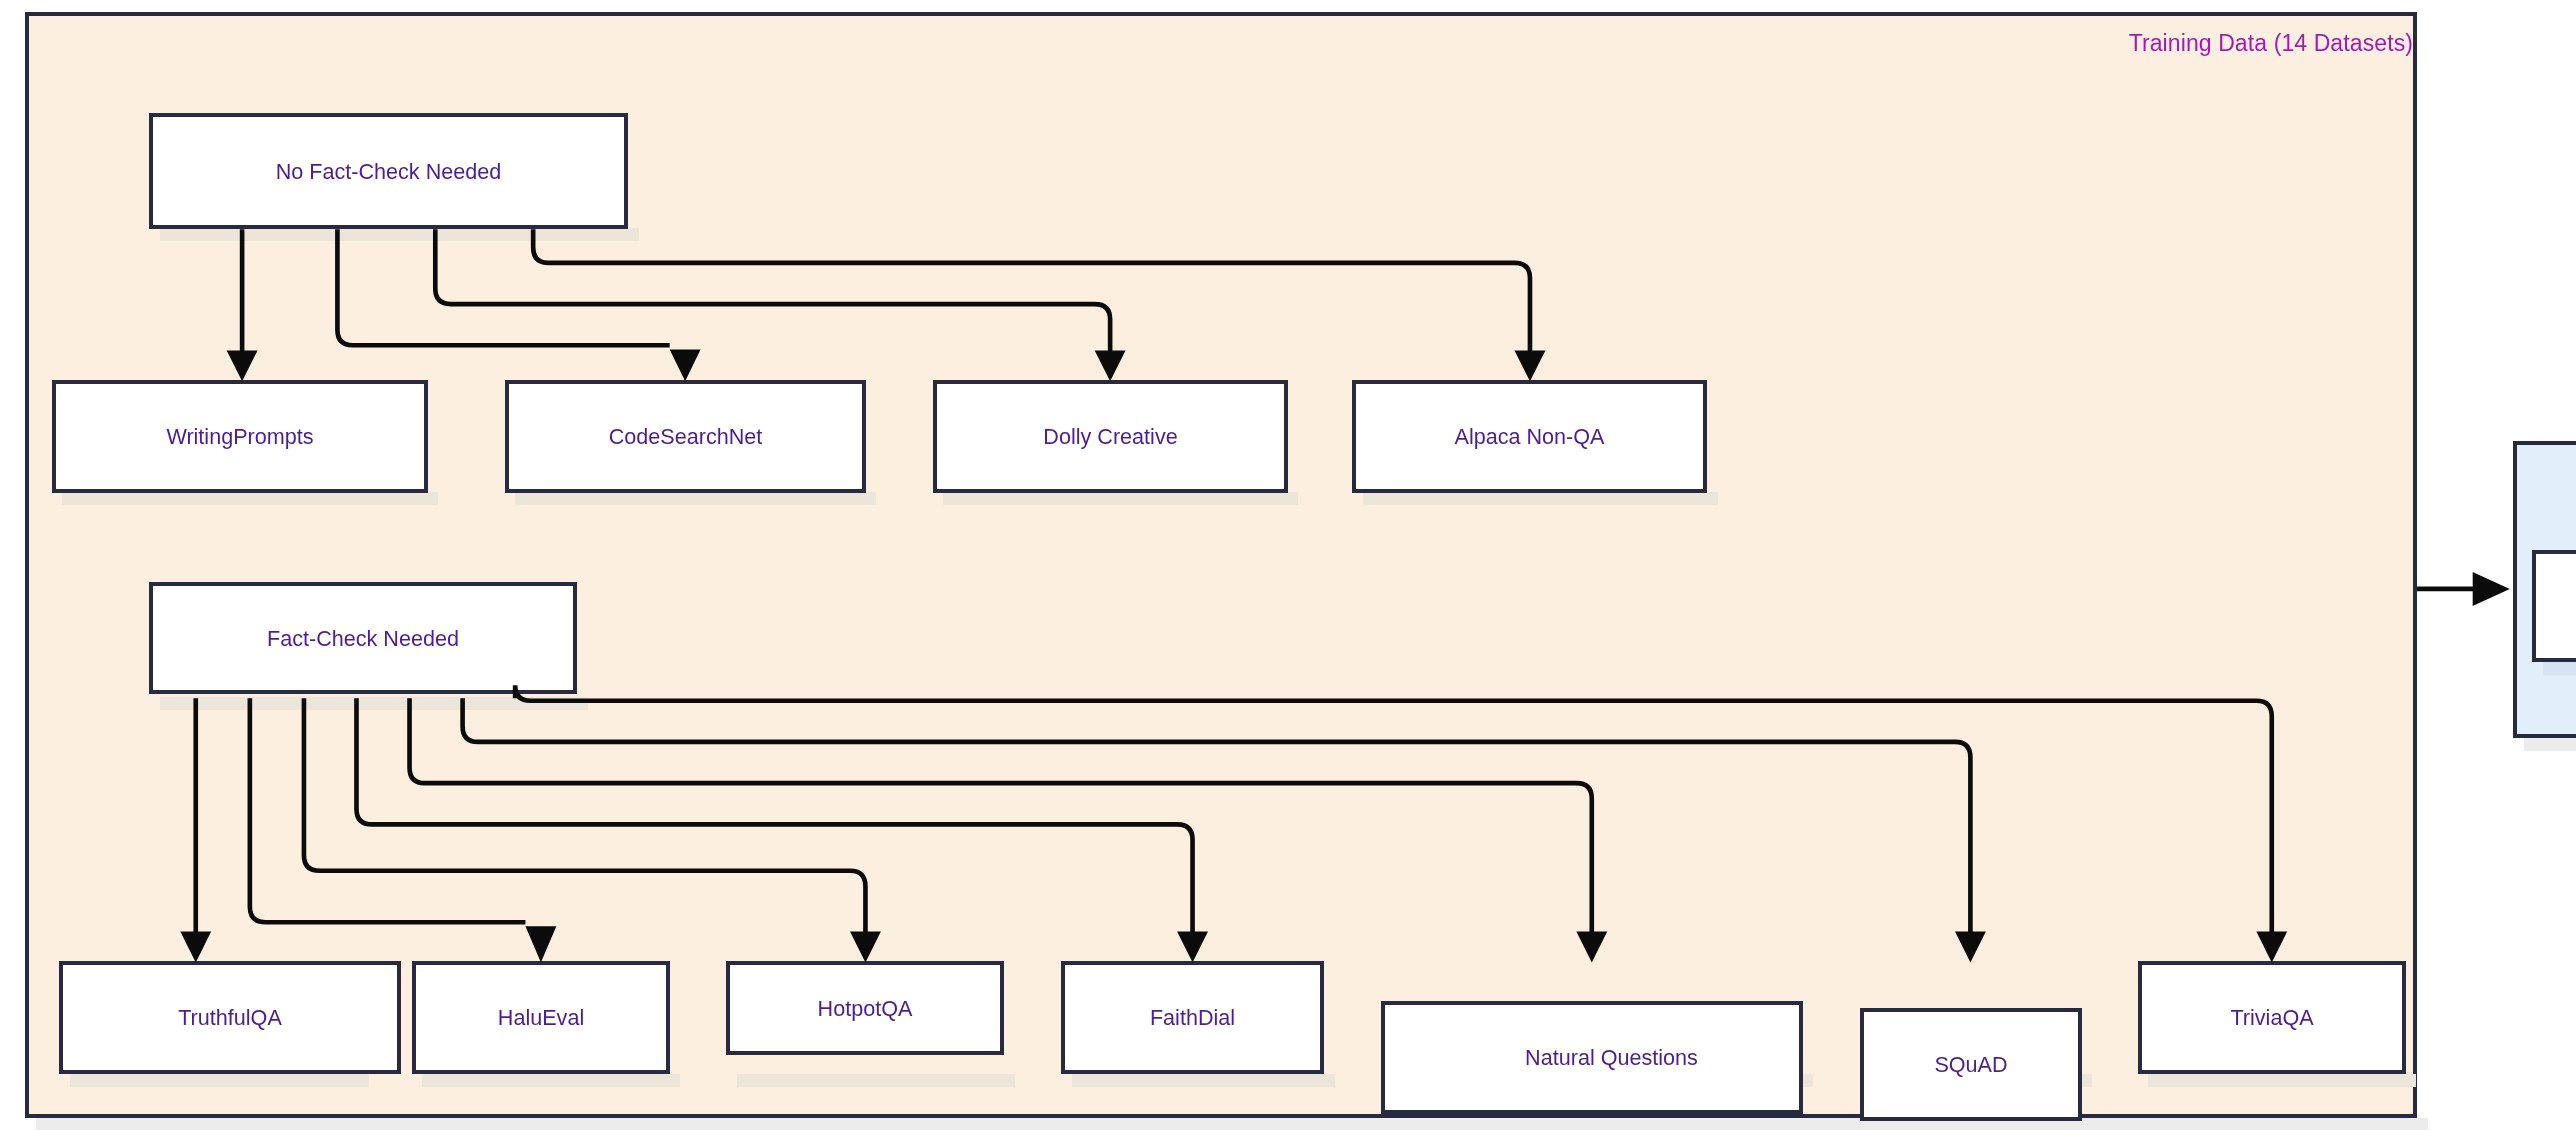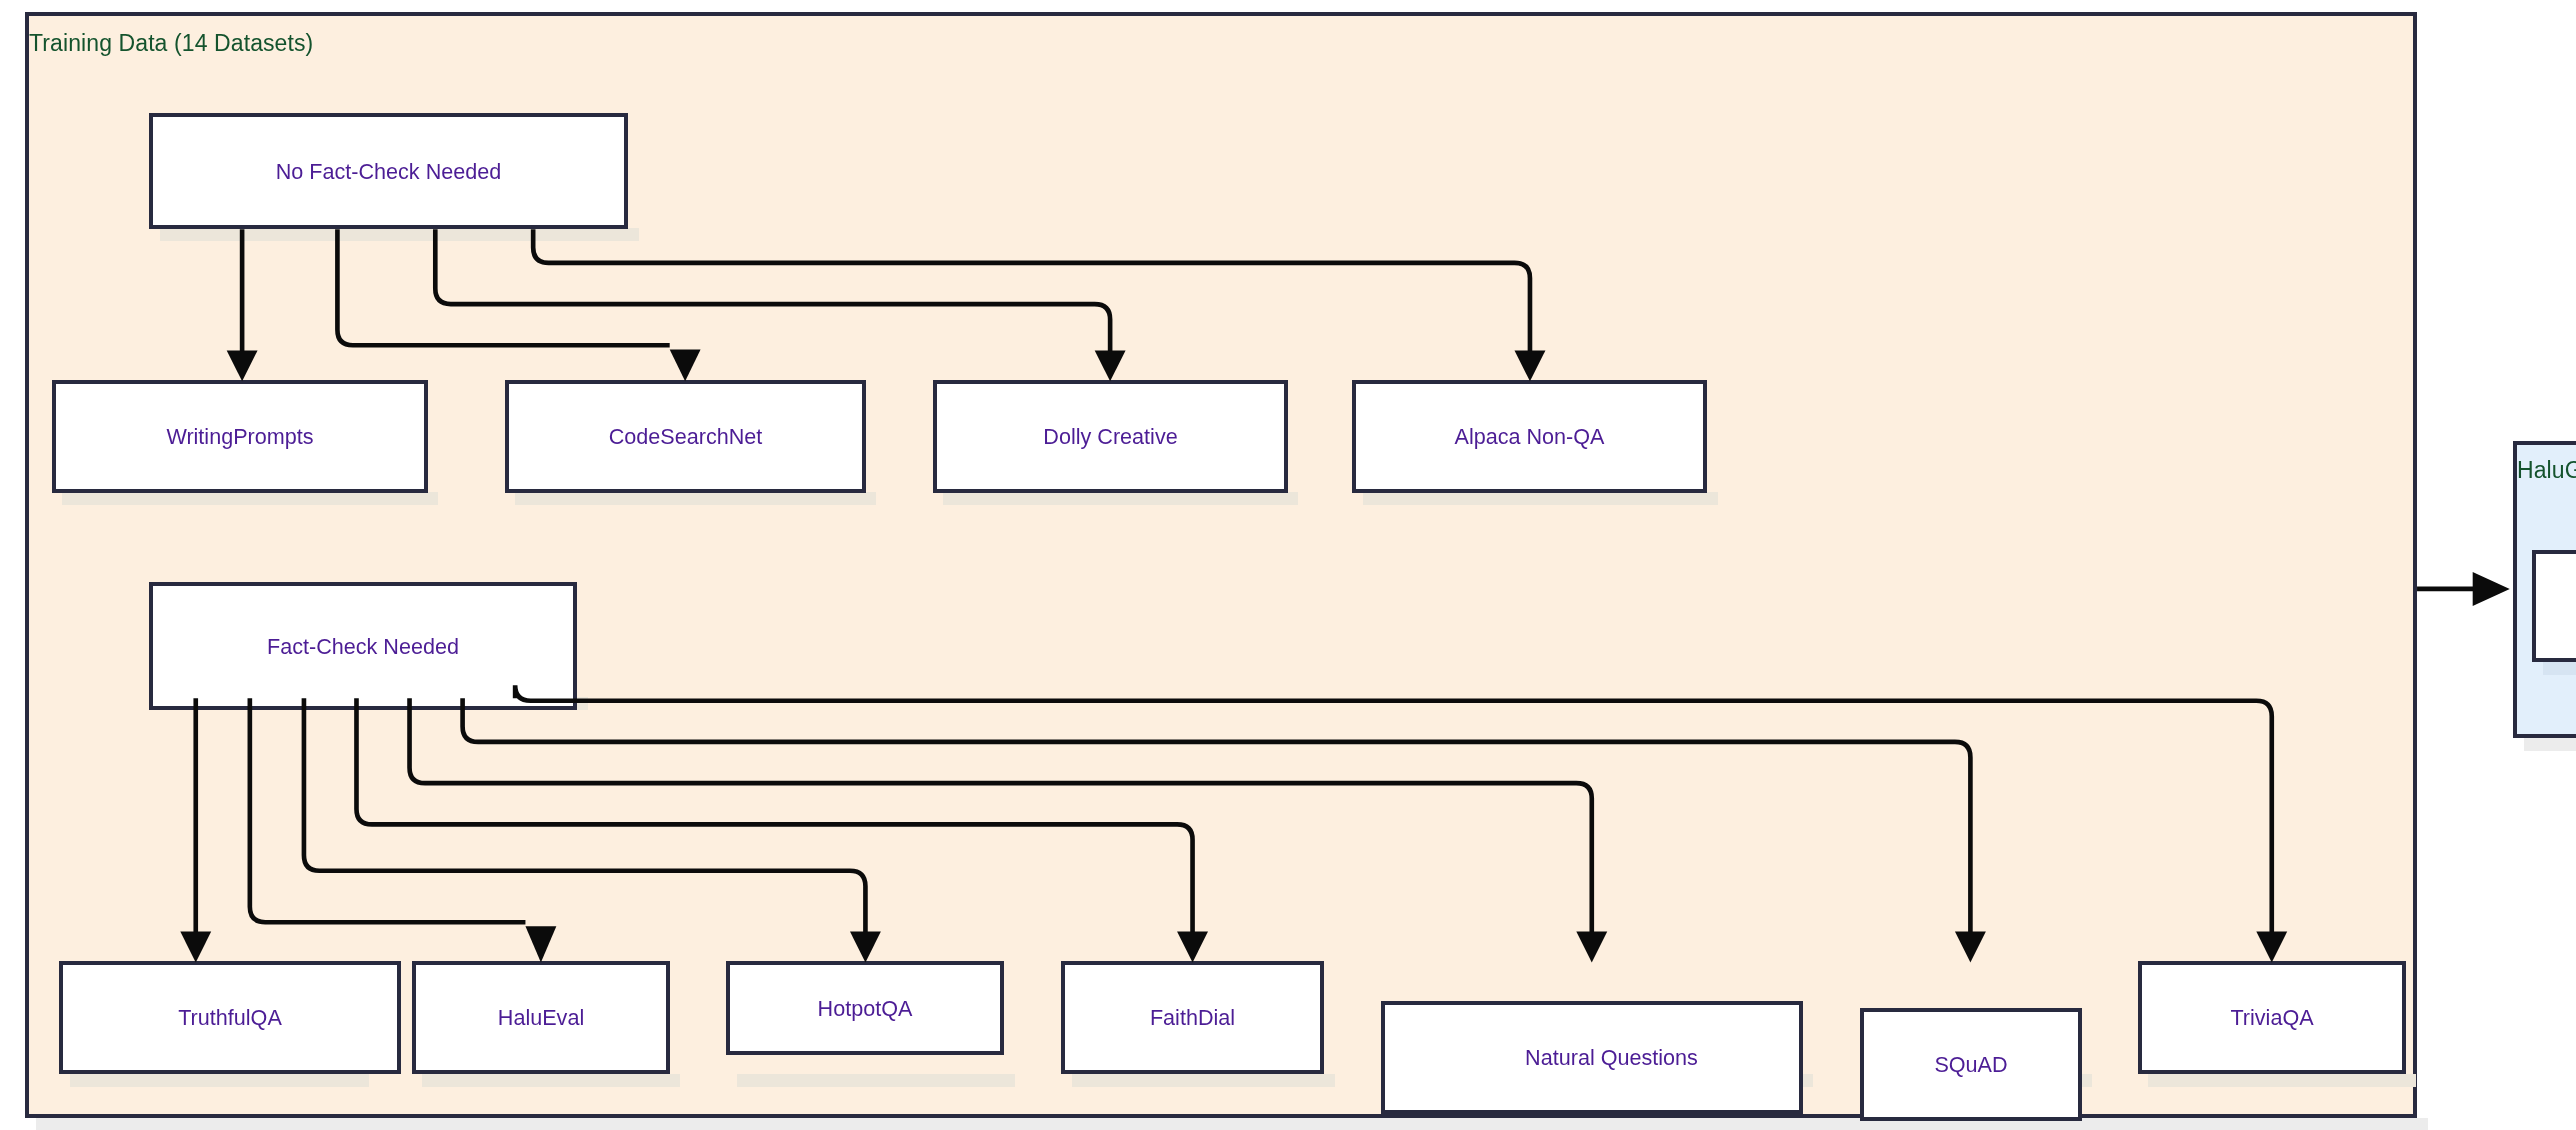--- a/index.html
+++ b/index.html
@@ -28,22 +28,22 @@
     z-index:1;
   }
   #cluster-sentinel{
     left:2513px;top:441px;width:1316px;height:297px;
     background:#E2EFFB;
     z-index:1;
   }
   .cluster-title{
     position:absolute;
     left:0;right:0;
-    text-align:left;
-    color:#14532d;
+    text-align:right;
+    color:#a21caf;
     font-size:23px;
     line-height:23px;
     letter-spacing:0.1px;
     white-space:nowrap;
     z-index:4;
   }
   #title-training{top:15.5px;}
   #title-sentinel{top:14.4px;}
 
   
@@ -119,21 +119,21 @@
   <div class="node" id="n-codesearchnet" style="left:505px;top:380px;width:361px;height:113px;">
     <span>CodeSearchNet</span>
   </div>
   <div class="node" id="n-dollycreative" style="left:933px;top:380px;width:355px;height:113px;">
     <span>Dolly Creative</span>
   </div>
   <div class="node" id="n-alpacanonqa" style="left:1352px;top:380px;width:355px;height:113px;">
     <span>Alpaca Non-QA</span>
   </div>
 
-  <div class="node" id="n-fact" style="left:149px;top:582px;width:428px;height:128px;">
+  <div class="node" id="n-fact" style="left:149px;top:582px;width:428px;height:112px;">
     <span>Fact-Check Needed</span>
   </div>
 
   <div class="node" id="n-truthfulqa" style="left:59px;top:961px;width:342px;height:113px;">
     <span>TruthfulQA</span>
   </div>
   <div class="node" id="n-halueval" style="left:412px;top:961px;width:258px;height:113px;">
     <span>HaluEval</span>
   </div>
   <div class="node" id="n-hotpotqa" style="left:726px;top:961px;width:278px;height:94px;">

